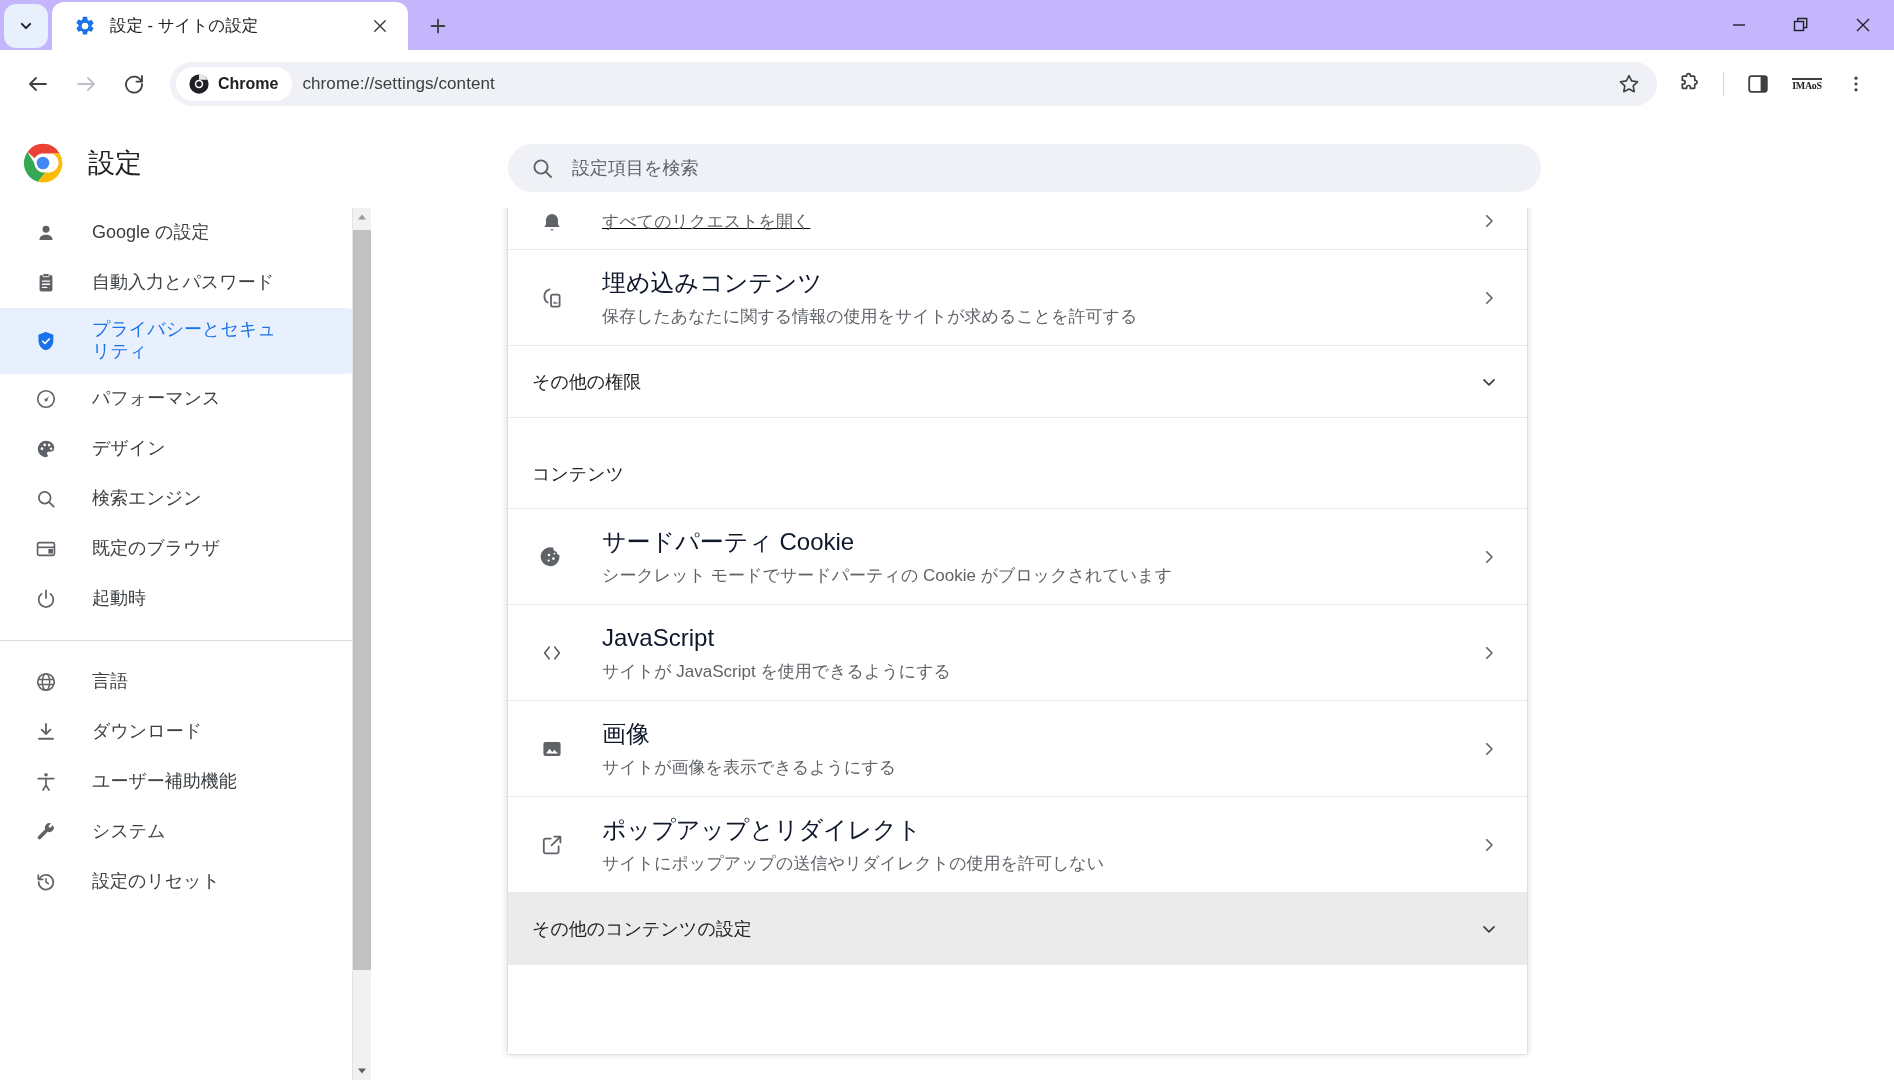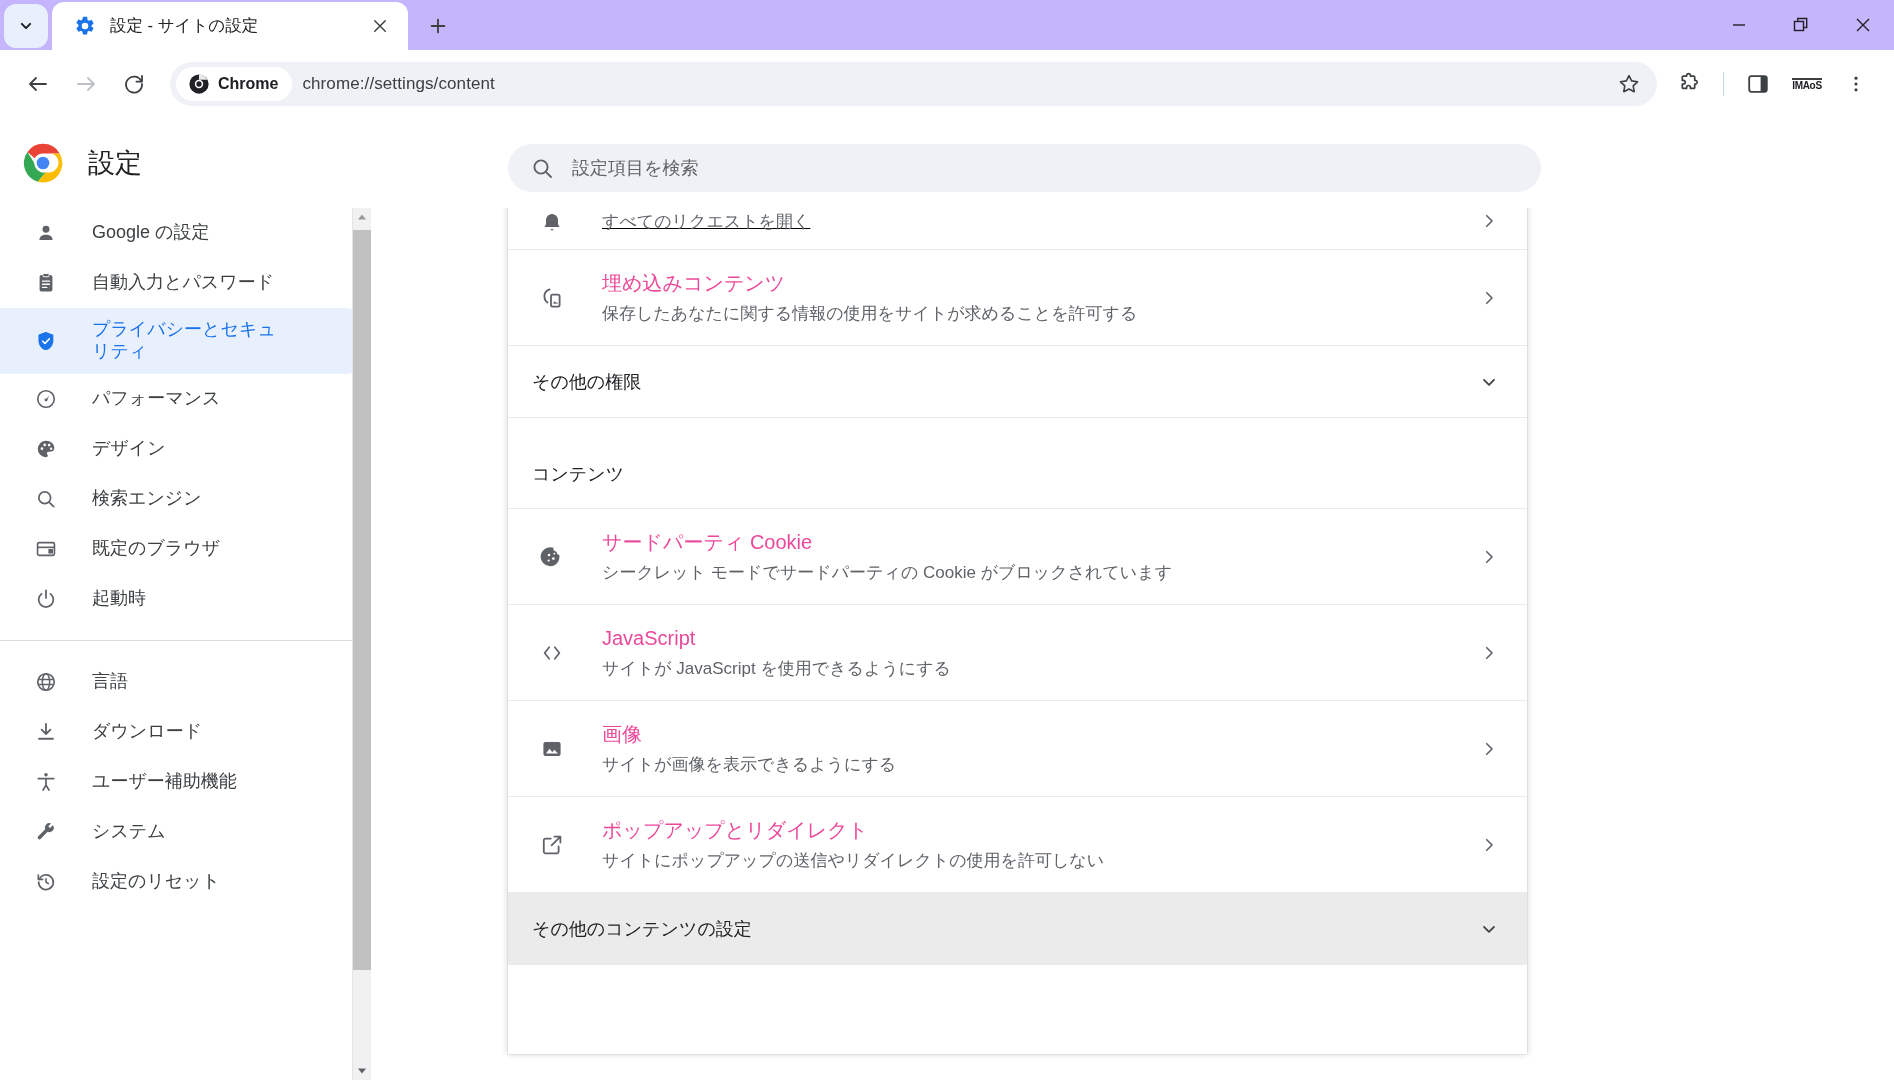--- a/index.html
+++ b/index.html
@@ -93,20 +93,21 @@
     width: 50px; height: 40px; flex: 0 0 50px;
     display: flex; align-items: center; justify-content: center;
     cursor: pointer;
   }
   .profile-badge {
     font-size: 10px; font-weight: bold; color: #202124;
     letter-spacing: -.3px;
     border-top: 2px solid #3c4043;
     padding-top: 1px;
     line-height: 1;
+    font-family: Liberation Serif, serif;
   }
 
   
   .page {
     position: absolute; left: 0; top: 118px;
     width: 1894px; height: 962px;
     background: #ffffff; overflow: hidden;
   }
   .settings-header {
     position: absolute; left: 0; top: 0; width: 1894px; height: 90px;
@@ -195,21 +196,21 @@
     cursor: pointer;
     background: #ffffff;
   }
   .row.first { border-top: none; text-decoration: underline; }
   .row-icon {
     width: 24px; height: 24px; flex: 0 0 24px;
     display: flex; align-items: center; justify-content: center;
     margin-right: 38px;
   }
   .row-text { flex: 1 1 auto; min-width: 0; }
-  .row-title { font-size: 20px; color: #ec4899; line-height: 1.45; }
+  .row-title { font-size: 24px; color: #0f172a; line-height: 1.45; }
   .row-sub { font-size: 17px; color: #5f6368; line-height: 1.45; margin-top: 4px; }
   .row-arrow {
     width: 28px; height: 28px; flex: 0 0 28px;
     display: flex; align-items: center; justify-content: center;
     color: #5f6368;
   }
   .collapse-row {
     display: flex; align-items: center;
     height: 72px; padding: 0 24px 0 24px;
     border-top: 1px solid #e8eaed;

